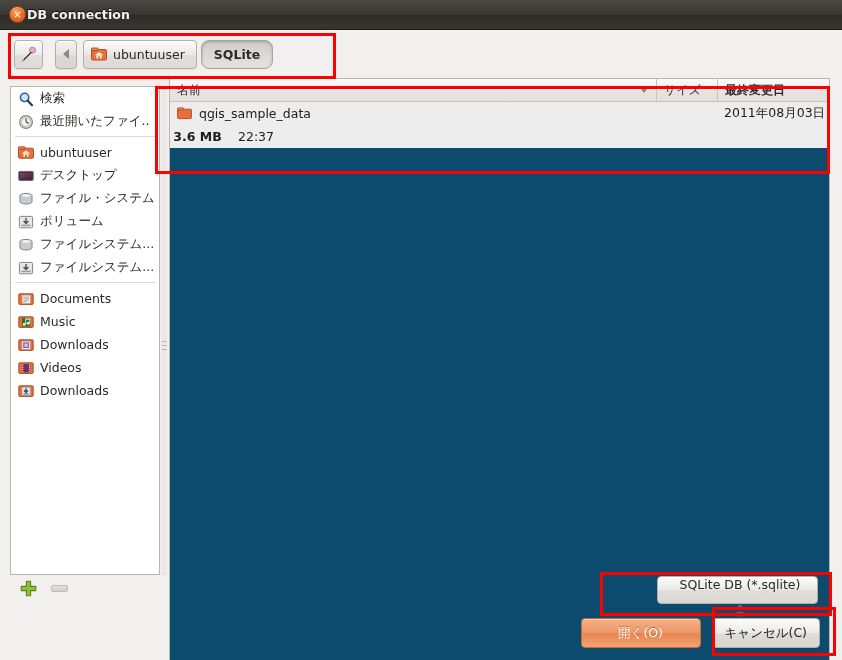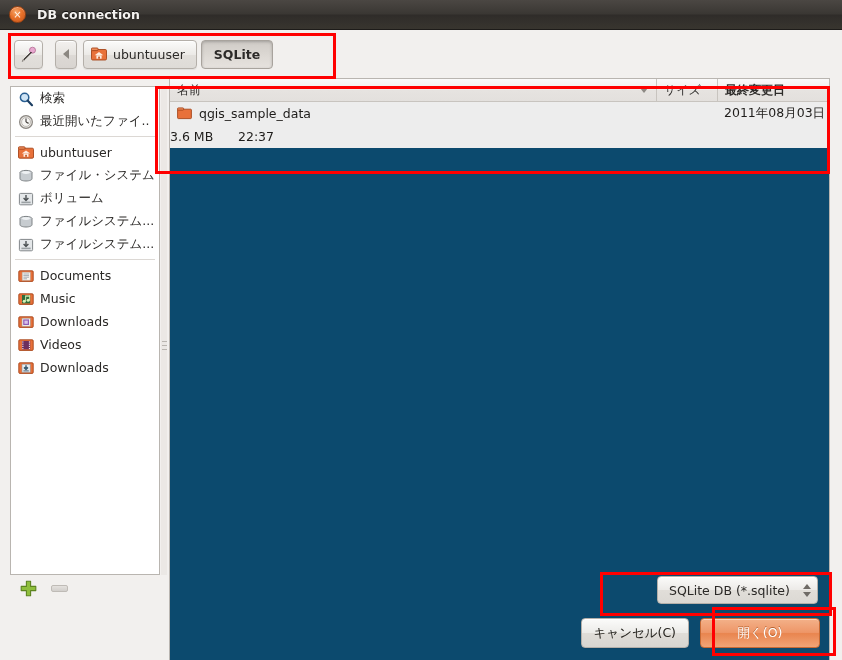--- a/index.html
+++ b/index.html
@@ -29,21 +29,21 @@
     width: 17px; height: 17px; border-radius: 50%;
     margin-left: 9px;
     background: radial-gradient(circle at 40% 32%, #f5a76b 0%, #e8712a 45%, #c4541a 100%);
     border: 1px solid #9c4413;
     display: flex; align-items: center; justify-content: center;
     color: #fff4ea; font-size: 10px; line-height: 1;
     font-family: "DejaVu Sans", sans-serif;
     box-shadow: inset 0 1px 0 rgba(255,255,255,0.35);
   }
   .title-text {
-    margin-left: 11px;
+    margin-left: 1px;
     color: #f4f2f0;
     font-size: 12.5px;
     font-weight: bold;
     text-shadow: 0 -1px 0 rgba(0,0,0,0.75);
     letter-spacing: 0.1px;
   }
 
   
   .pathbar {
     position: absolute; left: 0; top: 30px;
@@ -66,21 +66,21 @@
   .tbtn.icononly { width: 29px; padding: 0; }
   .tbtn.arrowbtn { width: 22px; padding: 0; margin-left: 12px;
     background: linear-gradient(to bottom, #f3f1ef 0%, #e7e4e0 50%, #ddd9d5 51%, #d8d4d0 100%); }
   .tbtn.pressed {
     background: linear-gradient(to bottom, #cfcbc6 0%, #dedad5 60%, #e6e2de 100%);
     box-shadow: inset 0 1px 3px rgba(0,0,0,0.22);
     font-weight: bold;
     border-color: #a8a39d;
   }
   .tbtn.pathcrumb { margin-left: 6px; gap: 6px; padding: 0 11px 0 7px; }
-  .tbtn.sqlite { margin-left: 4px; padding: 0 12px; }
+  .tbtn.sqlite { margin-left: 4px; padding: 0 12px; border-radius: 8px; }
 
   
   .ico { display: inline-block; position: relative; }
   .ico-pencil { width: 17px; height: 17px; }
   .ico-folder-home { width: 16px; height: 14px; }
   .ico-arrow-left {
     width: 0; height: 0;
     border-top: 5px solid transparent;
     border-bottom: 5px solid transparent;
     border-right: 6px solid #8b8781;
@@ -155,21 +155,21 @@
     border-left: 4px solid transparent;
     border-right: 4px solid transparent;
     border-top: 5px solid #8d8984;
   }
   .fl-row {
     display: flex; height: 23px; align-items: center;
     font-size: 12.5px; color: #1f1d1b;
   }
   .fl-row.alt { background: #ededed; }
   .fl-row .c-name { width: 486px; display: flex; align-items: center; gap: 7px; padding-left: 7px; }
-  .fl-row .c-size { width: 61px; text-align: left; padding-right: 6px; }
+  .fl-row .c-size { width: 61px; text-align: center; padding-right: 6px; font-weight: bold; }
   .fl-row .c-date { flex: 1; padding-left: 7px; }
 
   
   .fico { width: 15px; height: 15px; position: relative; flex: 0 0 15px; }
 
   
   .addremove {
     position: absolute; left: 20px; top: 580px;
     display: flex; align-items: center; gap: 14px;
   }
@@ -184,21 +184,21 @@
     position: absolute; right: 24px; top: 576px;
   }
   .combo {
     height: 28px; min-width: 161px;
     border: 1px solid #b4afa9; border-radius: 4px;
     background: linear-gradient(to bottom, #fbfbfa 0%, #eceae7 50%, #e1ded9 51%, #dbd8d3 100%);
     box-shadow: inset 0 1px 0 #ffffff;
     display: flex; align-items: center;
     padding: 0 6px 0 11px;
     font-size: 12.5px; color: #2b2927;
-    gap: 12px; justify-content: space-between;
+    gap: 12px; justify-content: space-between; flex-direction: column;
   }
   .spinner { display: flex; flex-direction: column; gap: 3px; }
   .spinner .up { width: 0;height:0;border-left:4px solid transparent;border-right:4px solid transparent;border-bottom:5px solid #6f6b66; }
   .spinner .dn { width: 0;height:0;border-left:4px solid transparent;border-right:4px solid transparent;border-top:5px solid #6f6b66; }
 
   .actions {
     position: absolute; right: 22px; top: 618px;
     display: flex; align-items: center; gap: 11px;
   }
   .btn {
@@ -304,20 +304,35 @@
             <rect x="0.5" y="3.2" width="15" height="10" rx="1.2" fill="#e8713a" stroke="#a6451a" stroke-width="0.9"></rect>
             <rect x="0.5" y="1.8" width="6.5" height="2.4" rx="0.8" fill="#ef8d5c" stroke="#a6451a" stroke-width="0.9"></rect>
             <path d="M8 5.4 L12.2 8.6 L3.8 8.6 Z" fill="#fdece0"></path>
             <rect x="5.5" y="8.6" width="5" height="3.2" fill="#fdece0"></rect>
             <rect x="7.2" y="9.8" width="1.7" height="2" fill="#c2531f"></rect>
           </svg>
         </span>
         <span>ubuntuuser</span>
       </div>
 
+      <div class="place">
+        <span class="pico">
+          <svg width="16" height="16" viewBox="0 0 16 16">
+            <rect x="0.8" y="3.4" width="14.4" height="9" rx="1" fill="#2c2b33" stroke="#6e6a66" stroke-width="1"></rect>
+            <rect x="2" y="4.6" width="12" height="6.6" fill="url(#dg)"></rect>
+            <defs>
+                <linearGradient id="dg" x1="0" y1="0" x2="1" y2="1">
+              <stop offset="0%" stop-color="#8e3f6d"></stop>
+                  <stop offset="100%" stop-color="#40202f"></stop>
+            </linearGradient>
+              </defs>
+          </svg>
+        </span>
+        <span>デスクトップ</span>
+      </div>
 
       <div class="place">
         <span class="pico">
           <svg width="16" height="16" viewBox="0 0 16 16">
             <ellipse cx="8" cy="4.6" rx="6" ry="2.2" fill="#d9dde0" stroke="#7e8386" stroke-width="1"></ellipse>
             <path d="M2 4.6 v6.2 c0 1.2 2.7 2.2 6 2.2 s6 -1 6 -2.2 V4.6" fill="#c7ccd0" stroke="#7e8386" stroke-width="1"></path>
             <ellipse cx="8" cy="4.6" rx="4" ry="1.3" fill="#eef1f3"></ellipse>
           </svg>
         </span>
         <span>ファイル・システム</span>
@@ -492,22 +507,22 @@
     <div class="combo">
       <span>SQLite DB (*.sqlite)</span>
       <span class="spinner">
         <span class="up"></span>
         <span class="dn"></span>
       </span>
     </div>
   </div>
 
   <div class="actions">
+    <div class="btn primary">開く(O)</div>
     <div class="btn">キャンセル(C)</div>
-    <div class="btn primary">開く(O)</div>
   </div>
 
   <div class="redbox" style="left:8px;  top:33px;  width:328px; height:46px;"></div>
   <div class="redbox" style="left:155px; top:86px;  width:675px; height:88px;"></div>
   <div class="redbox" style="left:600px; top:572px; width:232px; height:44px;"></div>
   <div class="redbox" style="left:712px; top:607px; width:124px; height:49px;"></div>
 
 </div>
 
 </body></html>

